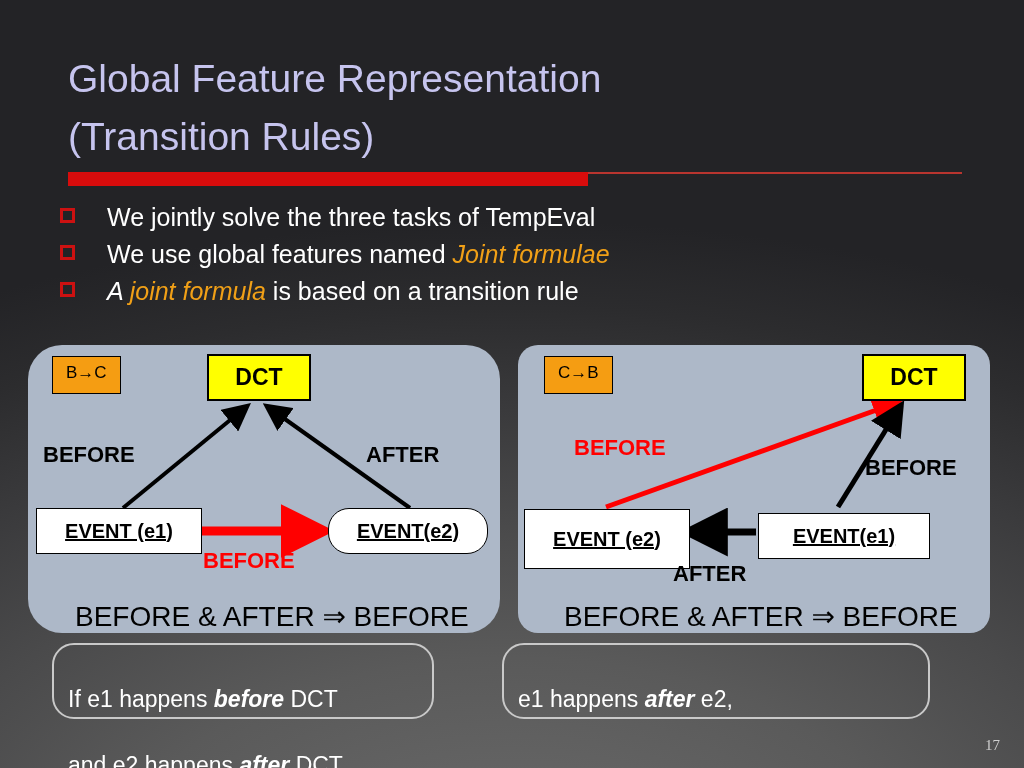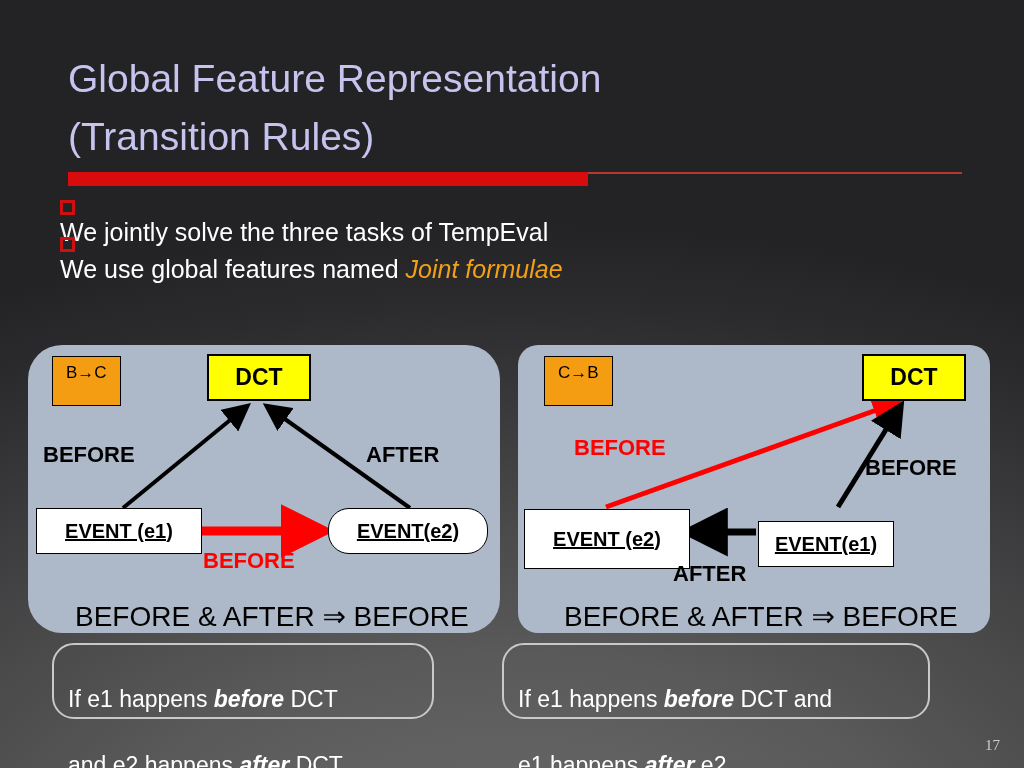--- a/index.html
+++ b/index.html
@@ -43,21 +43,20 @@
 
   
   #bullets {
     position: absolute;
     left: 60px; top: 203px; width: 900px;
   }
   .bullet {
     display: flex;
     align-items: baseline;
     height: 37px;
-    flex-direction: column;
   }
   .bullet-marker {
     width: 15px; height: 15px;
     border: 3px solid #cc1111;
     margin-right: 32px;
     flex: none;
     position: relative;
     top: -3px;
   }
   .bullet-text {
@@ -77,21 +76,21 @@
   #panel-left  { left: 28px;  top: 345px; width: 472px; height: 288px; }
   #panel-right { left: 518px; top: 345px; width: 472px; height: 288px; border-radius: 20px; }
 
   .badge {
     position: absolute;
     background: #f59d12;
     border: 1.5px solid #000;
     color: #000;
     font-size: 17px;
     line-height: 1;
-    padding: 7px 13px 24px;
+    padding: 7px 13px 12px;
     white-space: nowrap;
   }
   .dct-box {
     position: absolute;
     background: #ffff00;
     border: 2px solid #000;
     color: #000;
     font-size: 23px;
     font-weight: bold;
     display: flex; align-items: center; justify-content: center;
@@ -165,20 +164,24 @@
 
   <div id="bullets">
     <div class="bullet">
       <span class="bullet-marker"></span>
       <span class="bullet-text"><span>We jointly solve the three tasks of TempEval</span></span>
     </div>
     <div class="bullet">
       <span class="bullet-marker"></span>
       <span class="bullet-text"><span>We use global features named </span><span class="em-orange">Joint formulae</span></span>
     </div>
+    <div class="bullet">
+      <span class="bullet-marker"></span>
+      <span class="bullet-text"><span class="it">A </span><span class="em-orange">joint formula</span><span> is based on a transition rule</span></span>
+    </div>
   </div>
 
   <div class="panel" id="panel-left">
     <svg class="svg-layer" width="472" height="288" viewBox="0 0 472 288">
       <defs>
         <marker id="ahBlackL" markerWidth="7" markerHeight="7" refX="5.4" refY="3.5" orient="auto">
           <path d="M0,0 L7,3.5 L0,7 z" fill="#000"></path>
         </marker>
         <marker id="ahRedL" markerWidth="6" markerHeight="6" refX="4.6" refY="3" orient="auto">
           <path d="M0,0 L6,3 L0,6 z" fill="#ff0000"></path>
@@ -223,34 +226,33 @@
       <line x1="238" y1="187" x2="172" y2="187" stroke="#000" stroke-width="7" marker-end="url(#ahBlackR)"></line>
     </svg>
 
     <div class="badge" style="left:26px; top:11px;">C→B</div>
     <div class="dct-box" style="left:344px; top:9px; width:104px; height:47px;">DCT</div>
 
     <div class="lbl red" style="left:56px; top:90px;">BEFORE</div>
     <div class="lbl" style="left:347px; top:110px;">BEFORE</div>
 
     <div class="event-box" style="left:6px; top:164px; width:166px; height:60px;">EVENT (e2)</div>
-    <div class="event-box" style="left:240px; top:176px; width:136px; height:46px;">EVENT(e1)</div>
+    <div class="event-box" style="left:240px; top:168px; width:172px; height:46px;">EVENT(e1)</div>
 
     <div class="lbl" style="left:155px; top:216px;">AFTER</div>
   </div>
   <div class="lbl small" style="left:564px; top:600px;">BEFORE &amp; AFTER ⇒ BEFORE</div>
 
   <div class="cap-frame" id="cap-frame-left"></div>
   <div class="caption" id="cap-left">
     <div><span>If e1 happens </span><span class="bi">before</span><span> DCT</span></div>
     <div><span>and e2 happens </span><span class="bi">after</span><span> DCT</span></div>
     
   </div>
 
   <div class="cap-frame" id="cap-frame-right"></div>
   <div class="caption" id="cap-right">
-    <div><span>If e1 happens </span><span class="bi">before</span><span> DCT and</span></div>
     <div><span>e1 happens </span><span class="bi">after</span><span> e2,</span></div>
     
   </div>
 
   <div id="page-num">17</div>
 </div>
 
 </body></html>

